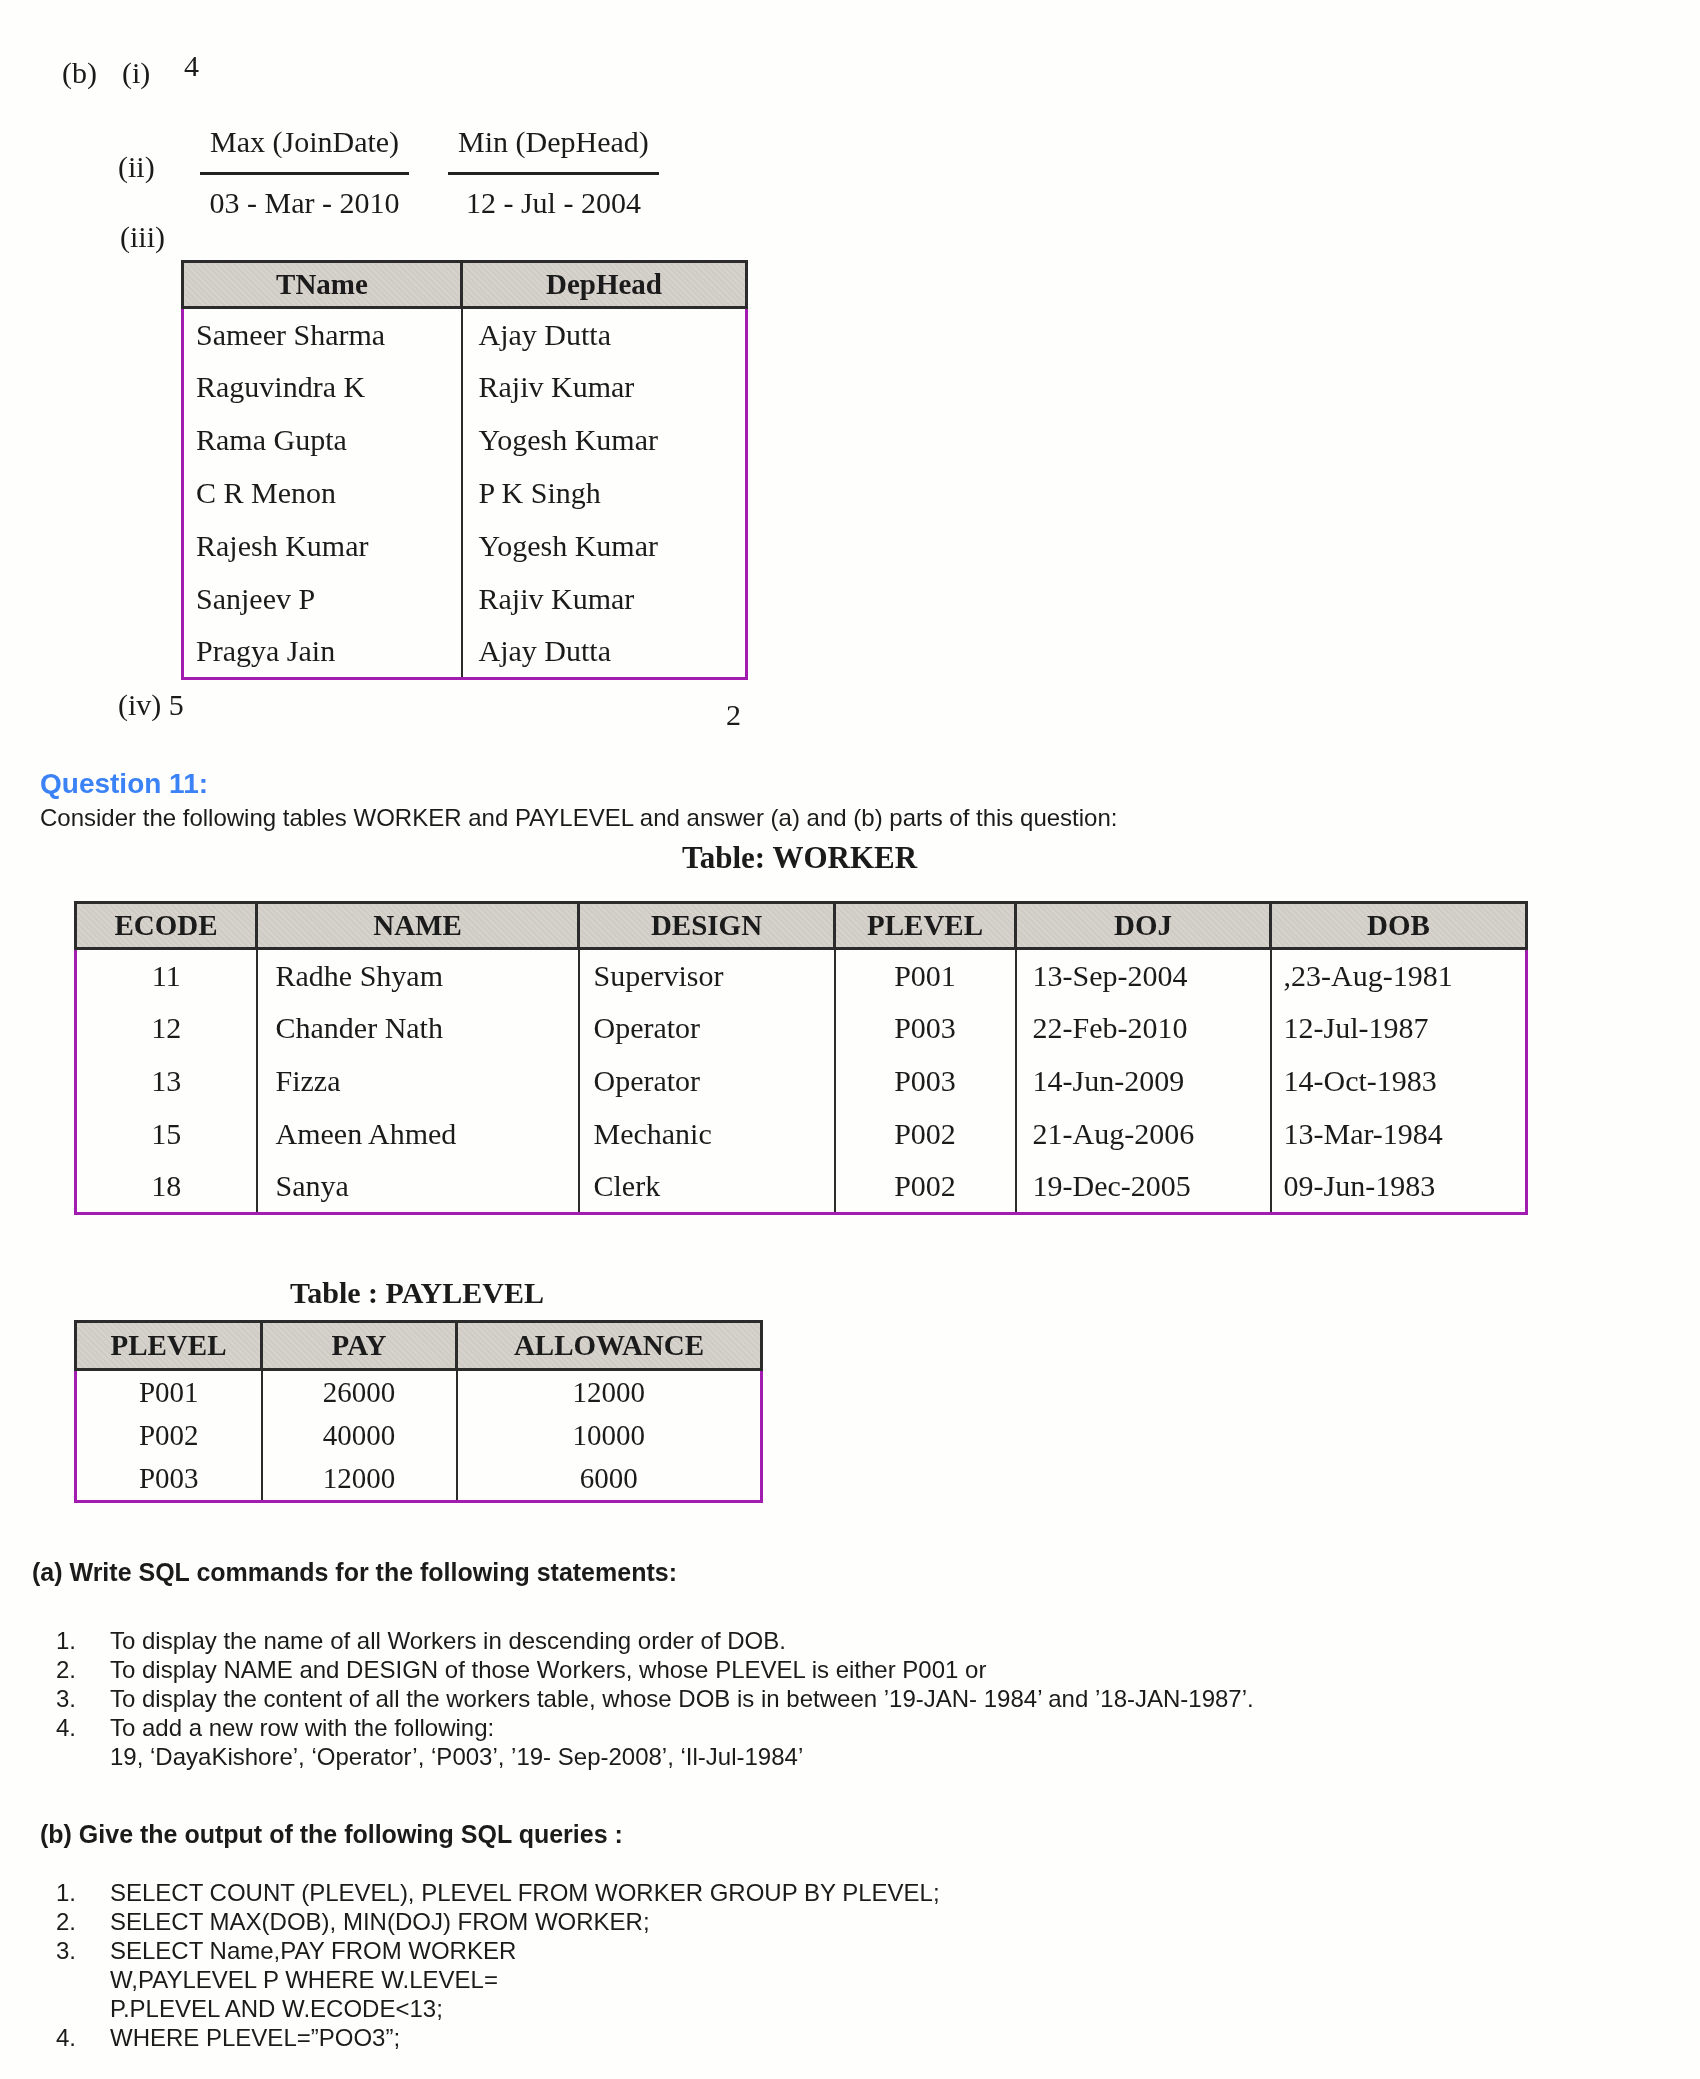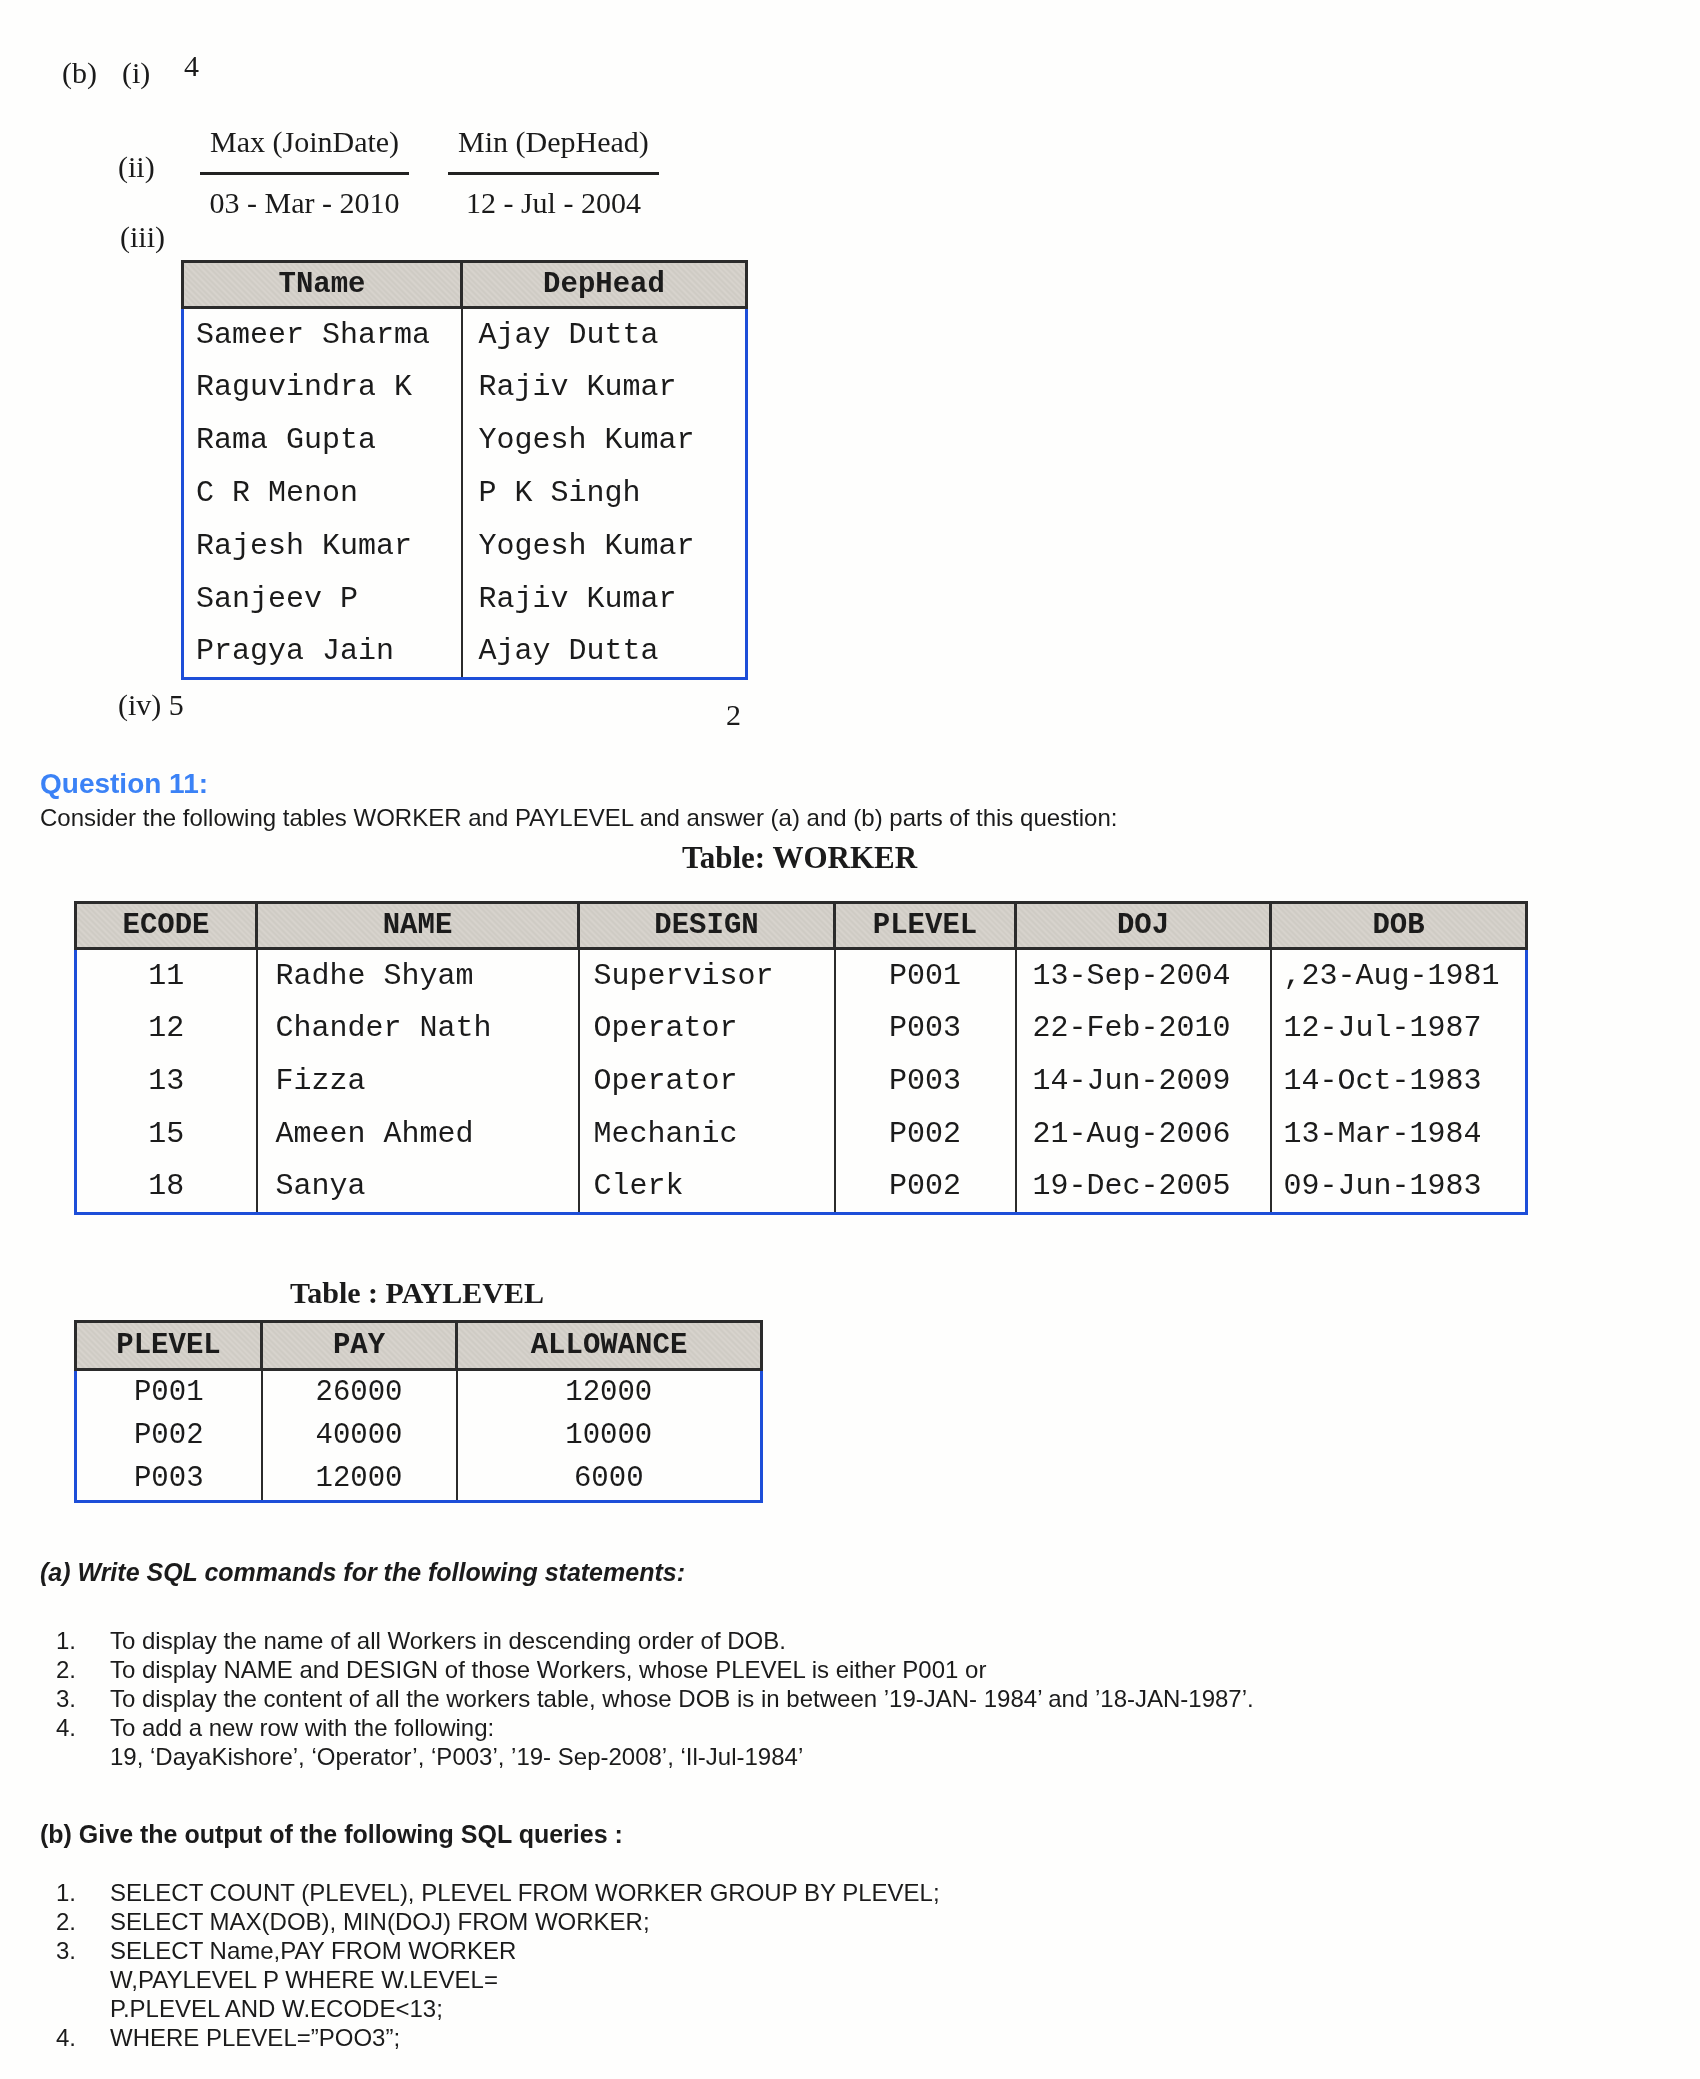--- a/index.html
+++ b/index.html
@@ -25,21 +25,21 @@
   table.doc-table th {
     background:#d6d2cb;
     background-image:repeating-linear-gradient(45deg, rgba(0,0,0,0.035) 0 2px, rgba(255,255,255,0.04) 2px 4px);
     font-weight:bold; text-align:center;
     border:3px solid #2b2b2b;
   }
   table.doc-table td {
     border-left:2px solid #2b2b2b; border-right:2px solid #2b2b2b;
     vertical-align:middle;
   }
-  table.doc-table { border:3px solid #1d4ed8;font-family:Liberation Mono, monospace; }
+  table.doc-table { border:3px solid #a21caf; }
 
   #t-iii { left:181px; top:260px; width:564px; font-size:30px; }
   #t-iii th { height:46px; font-size:29px; }
   #t-iii td { height:53px; }
   #t-iii td.col0 { padding-left:12px; }
   #t-iii td.col1 { padding-left:16px; }
 
   #t-worker { left:74px; top:901px; width:1451px; font-size:30px; }
   #t-worker th { height:46px; font-size:29px; }
   #t-worker td { height:53px; }
@@ -233,21 +233,21 @@
         <td>10000</td>
       </tr>
       <tr>
         <td>P003</td>
         <td>12000</td>
         <td>6000</td>
       </tr>
     </tbody>
   </table>
 
-  <div class="abs sans part-heading" style="left:40px; top:1558px;font-style:italic;">(a) Write SQL commands for the following statements:</div>
+  <div class="abs sans part-heading" style="left:32px; top:1558px;">(a) Write SQL commands for the following statements:</div>
 
   <div class="abs sans q-list" style="left:56px; top:1626px; width:1560px;">
     <div class="li">
       <span class="li-num">1.</span>
       <div class="li-lines">
           <div>To display the name of all Workers in descending order of DOB.</div>
         </div>
     </div>
     <div class="li">
       <span class="li-num">2.</span>

